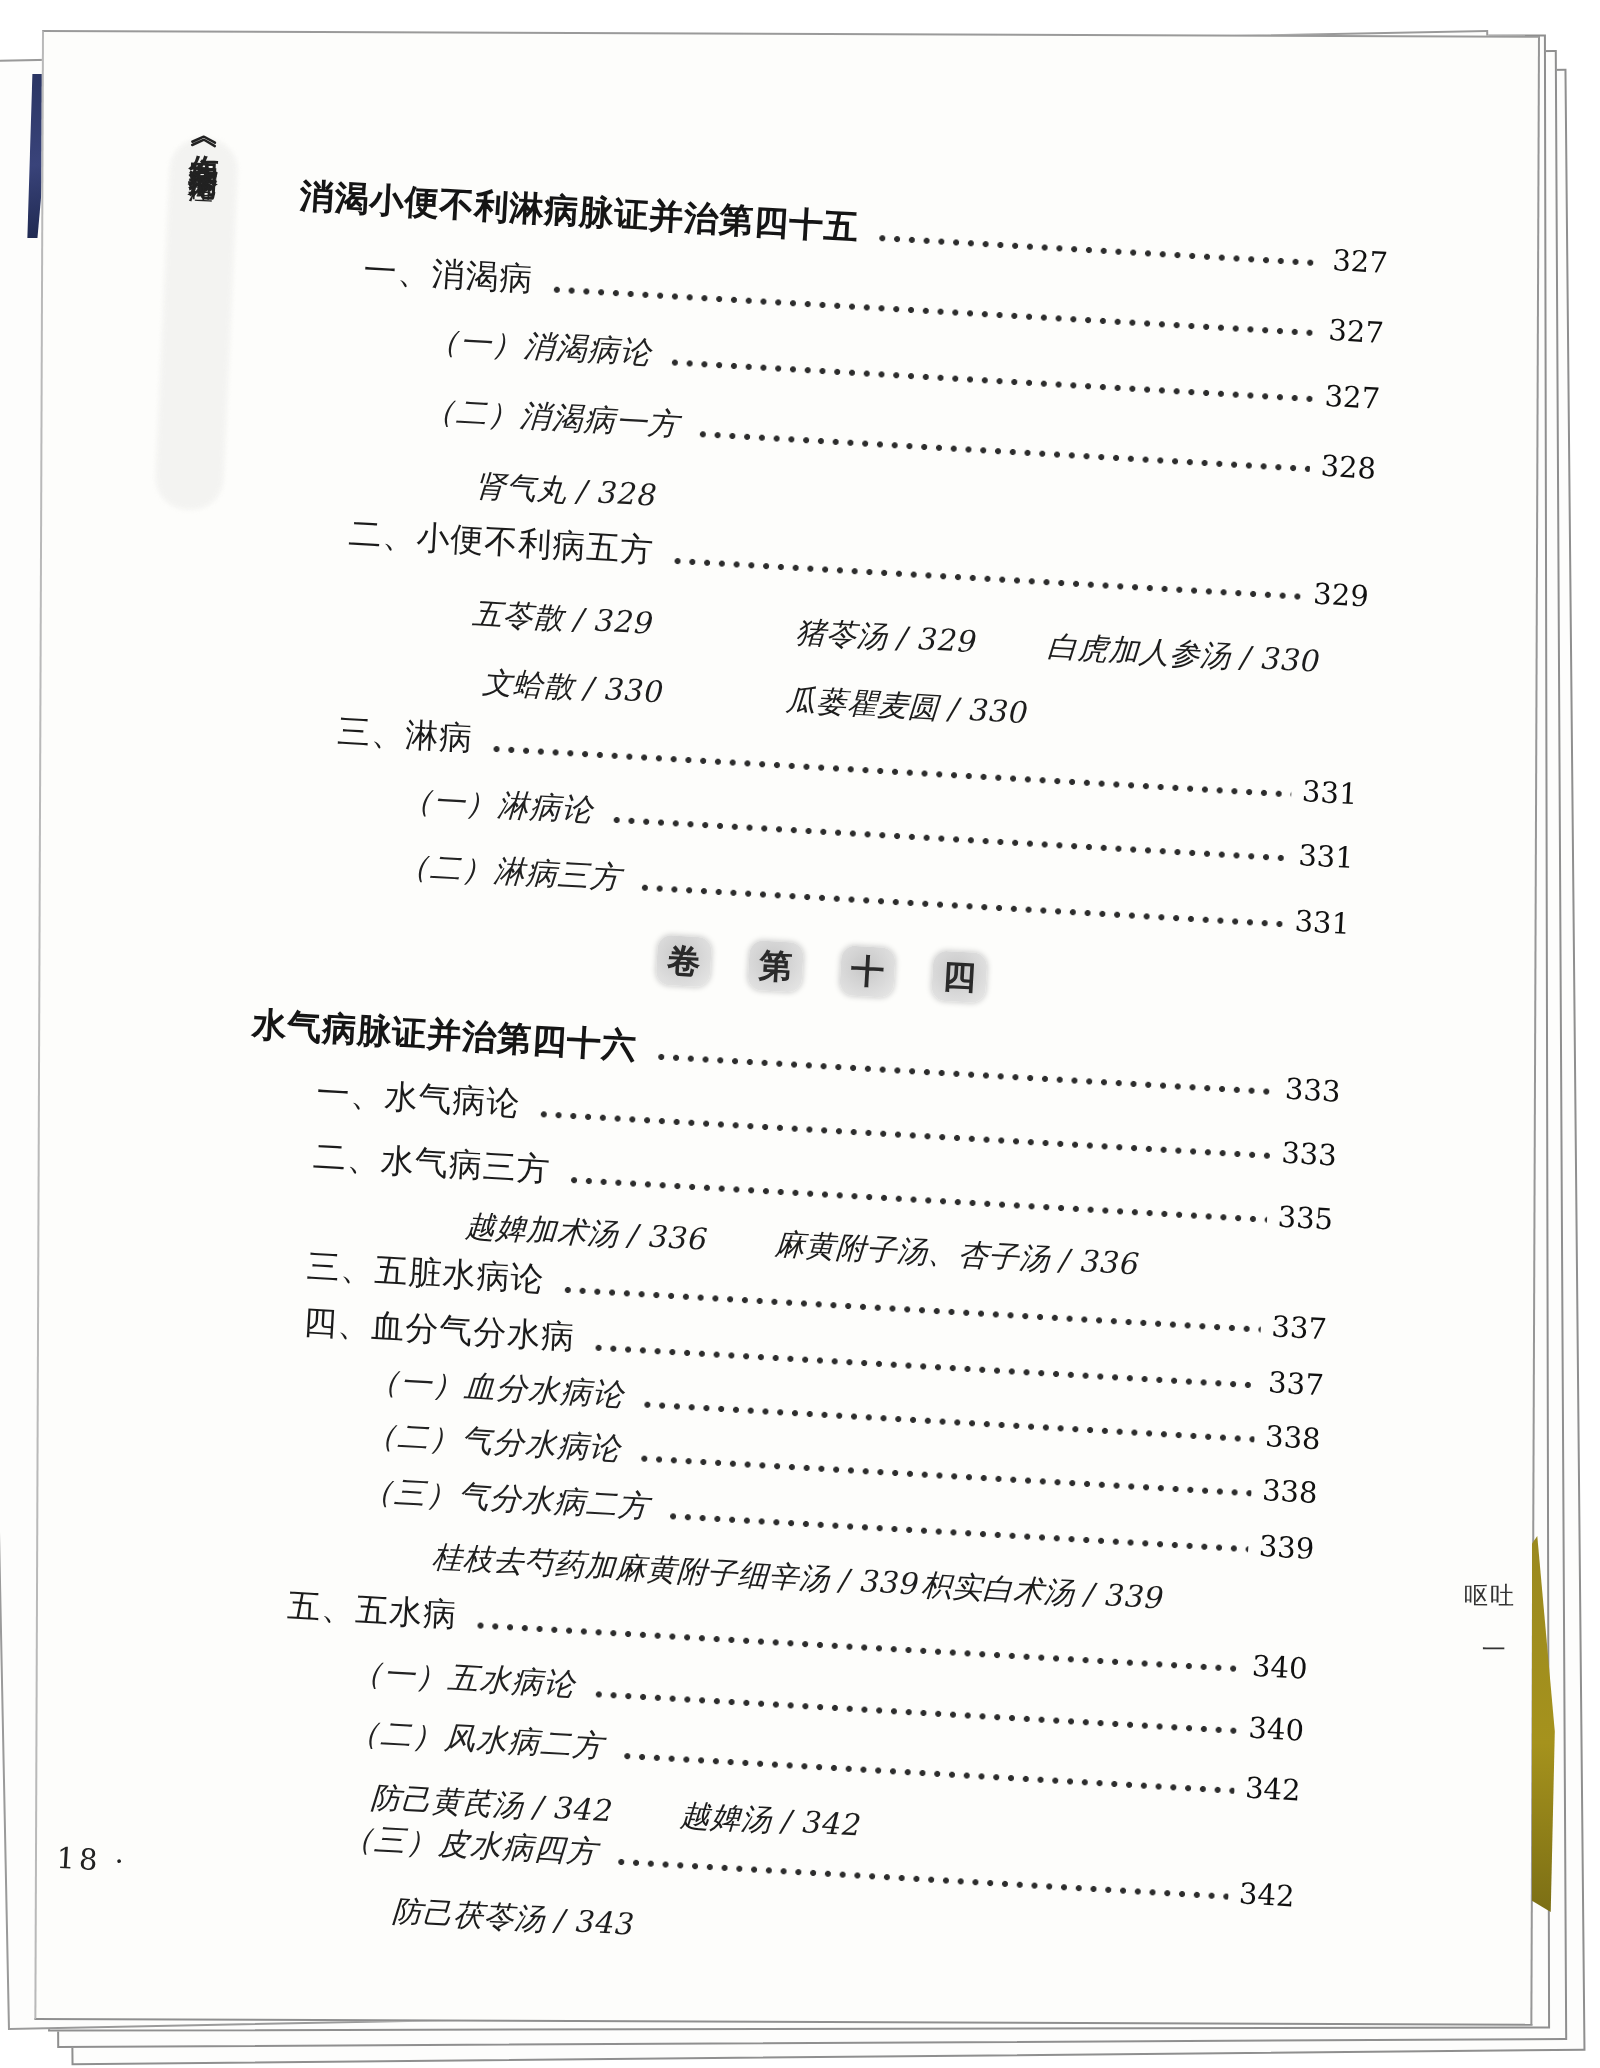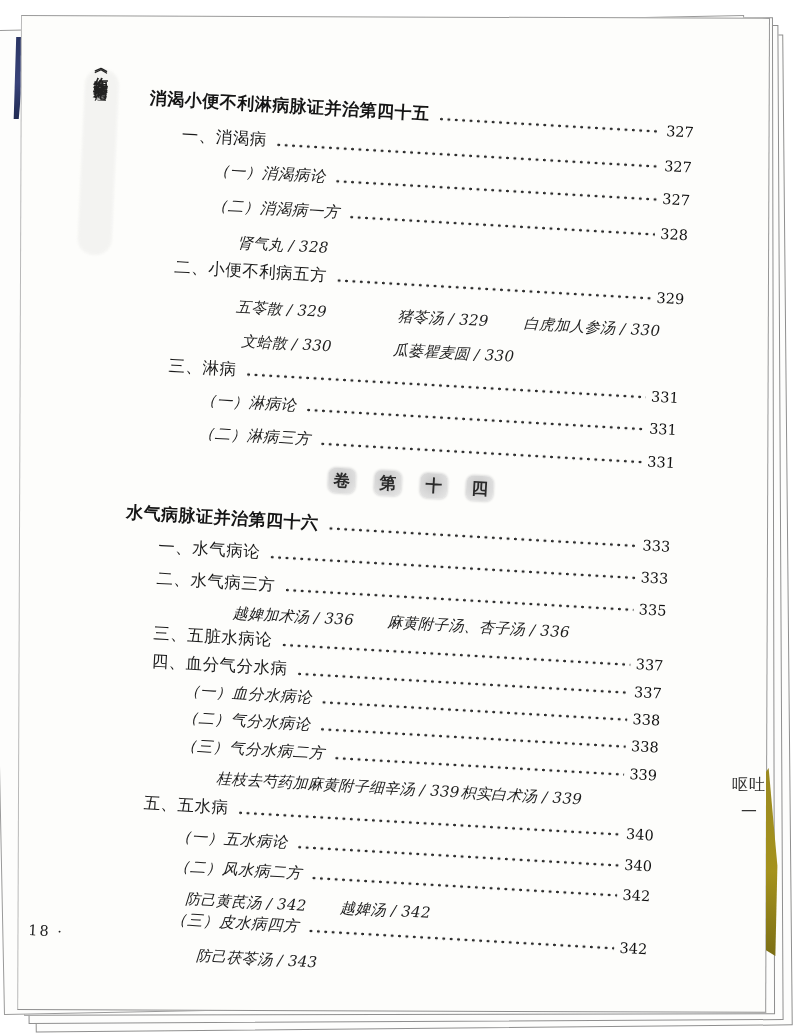--- a/index.html
+++ b/index.html
@@ -74,21 +74,21 @@
   #volrow{position:absolute;display:flex;gap:19px;}
   .stamp{
     width:27px;height:25px;display:flex;align-items:center;justify-content:center;
     background:radial-gradient(circle at 45% 40%,#c6c6c6 0%,#d9d9d9 55%,#e9e9e8 100%);
     border-radius:7px;box-shadow:0 0 3px #c0c0c0;
     font-size:16.5px;font-weight:700;color:#2a2a2a;font-style:normal;
   }
   
   #folio{position:absolute;font-size:14.5px;letter-spacing:2px;color:#222;}
   
-  .fragment{position:absolute;font-size:16px;color:#333;letter-spacing:1px;}
+  .fragment{position:absolute;font-size:12px;color:#333;letter-spacing:1px;margin-top:15px;}
 </style>
 </head>
 <body>
 
 <div class="underpage" id="under-3"></div>
 <div class="underpage" id="under-2"></div>
 <div class="underpage" id="under-1"></div>
 <div class="underpage" id="under-0"></div>
 <div id="cover-wedge"></div>
 

